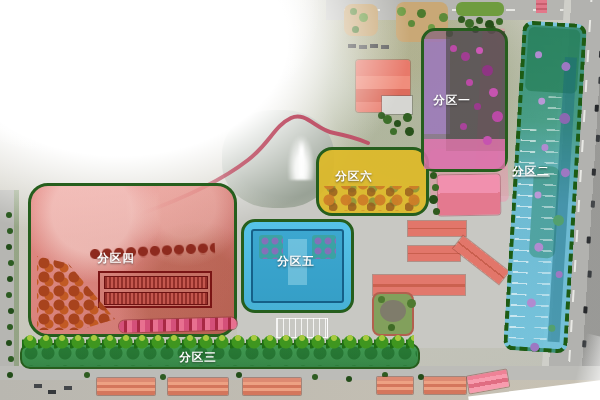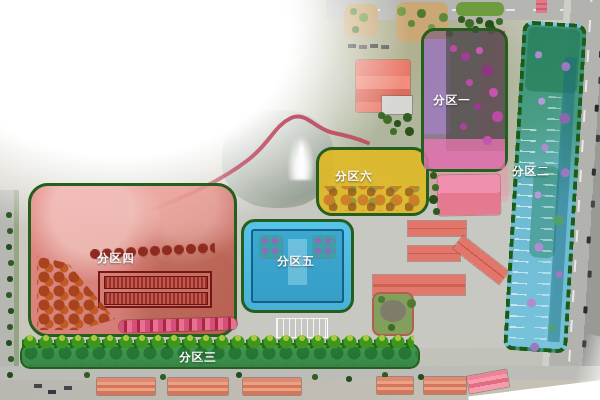--- a/index.html
+++ b/index.html
@@ -169,21 +169,21 @@
   .z2-park2{left:26px;top:70px;width:13px;height:245px;
     background:repeating-linear-gradient(180deg,rgba(255,255,255,.45) 0 1.5px,rgba(0,0,0,0) 1.5px 11px);}
   .z2-trees{left:10px;top:26px;width:7px;height:7px;border-radius:50%;background:#b18bd0;
     box-shadow:28px 10px 0 1px #9d78c2,6px 46px 0 0 #b998d6,30px 62px 0 2px #8a68b0,12px 92px 0 0 #b18bd0,
     34px 116px 0 1px #9d78c2,8px 140px 0 0 #b998d6,30px 164px 0 2px #53a06e,12px 192px 0 1px #b18bd0,
     34px 218px 0 0 #9d78c2,8px 248px 0 1px #b18bd0,30px 272px 0 0 #53a06e,14px 292px 0 1px #9d78c2;}
 
   
   .zone-label{transform:translate(-50%,-50%);color:#fff;font-size:11.5px;font-weight:700;
     letter-spacing:1px;white-space:nowrap;text-shadow:0 1px 2px rgba(40,40,40,.65);z-index:30;}
-  .lbl1{left:452px;top:100px;} .lbl2{left:531px;top:171px;} .lbl3{left:198px;top:357px;}
+  .lbl1{left:452px;top:100px;} .lbl2{left:531px;top:171px;text-decoration:underline;} .lbl3{left:198px;top:357px;}
   .lbl4{left:116px;top:258px;} .lbl5{left:296px;top:261px;} .lbl6{left:354px;top:176px;}
 </style>
 </head>
 <body>
 
 <div id="stage">
 
   <div class="top-road"></div>
   <div class="crosswalk"></div>
   <div class="right-road">

